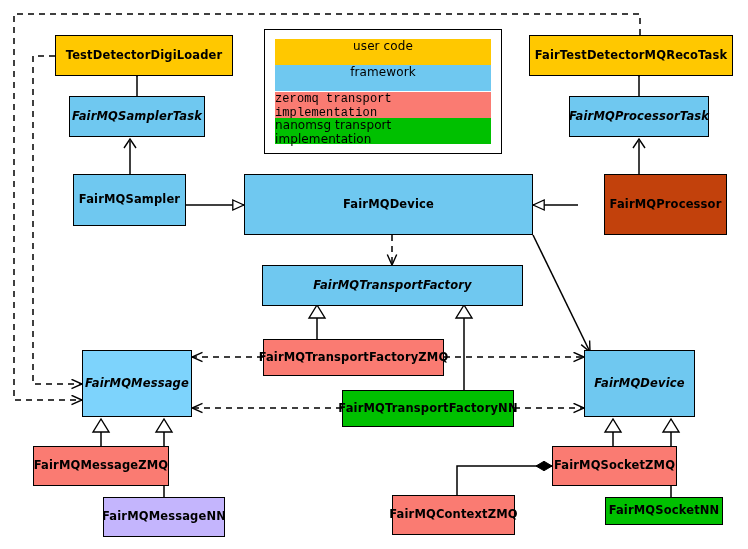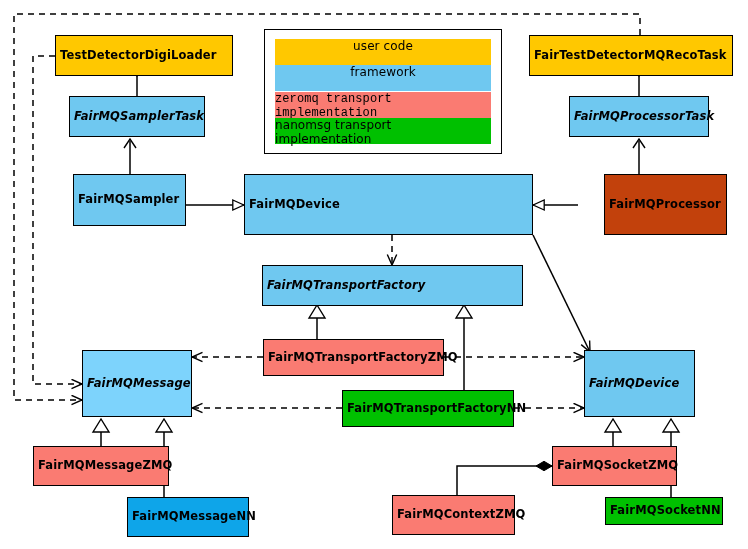--- a/index.html
+++ b/index.html
@@ -22,21 +22,21 @@
     width: 748px;
     height: 549px;
     pointer-events: none;
   }
   .node {
     position: absolute;
     box-sizing: border-box;
     border: 1.6px solid #000000;
     display: flex;
     align-items: center;
-    justify-content: flex-start;
+    justify-content: center;
     text-align: center;
     font-size: 11.5px;
     font-weight: bold;
     color: #000000;
     line-height: 1.15;
     letter-spacing: 0.15px;
     padding: 2px 4px;
   }
   .node.abstract {
     font-style: italic;
@@ -183,21 +183,21 @@
       </div>
       <div class="node abstract" style="left: 82px; top: 350px; width: 110px; height: 67px; background: #7dd3fc;">
         <span>FairMQMessage</span>
       </div>
       <div class="node abstract" style="left: 584px; top: 350px; width: 111px; height: 67px; background: rgb(111, 200, 240);">
         <span>FairMQDevice</span>
       </div>
       <div class="node" style="left: 33px; top: 446px; width: 136px; height: 40px; background: rgb(250, 123, 114);">
         <span>FairMQMessageZMQ</span>
       </div>
-      <div class="node" style="left: 103px; top: 497px; width: 122px; height: 40px; background: #0ea5e9; margin-left: 24px;">
+      <div class="node" style="left: 103px; top: 497px; width: 122px; height: 40px; background: #c4b5fd;">
         <span>FairMQMessageNN</span>
       </div>
       <div class="node" style="left: 552px; top: 446px; width: 125px; height: 40px; background: rgb(250, 123, 114);">
         <span>FairMQSocketZMQ</span>
       </div>
       <div class="node" style="left: 605px; top: 497px; width: 118px; height: 28px; background: rgb(0, 192, 0);">
         <span>FairMQSocketNN</span>
       </div>
       <div class="node" style="left: 392px; top: 495px; width: 123px; height: 40px; background: rgb(250, 123, 114);">
         <span>FairMQContextZMQ</span>

